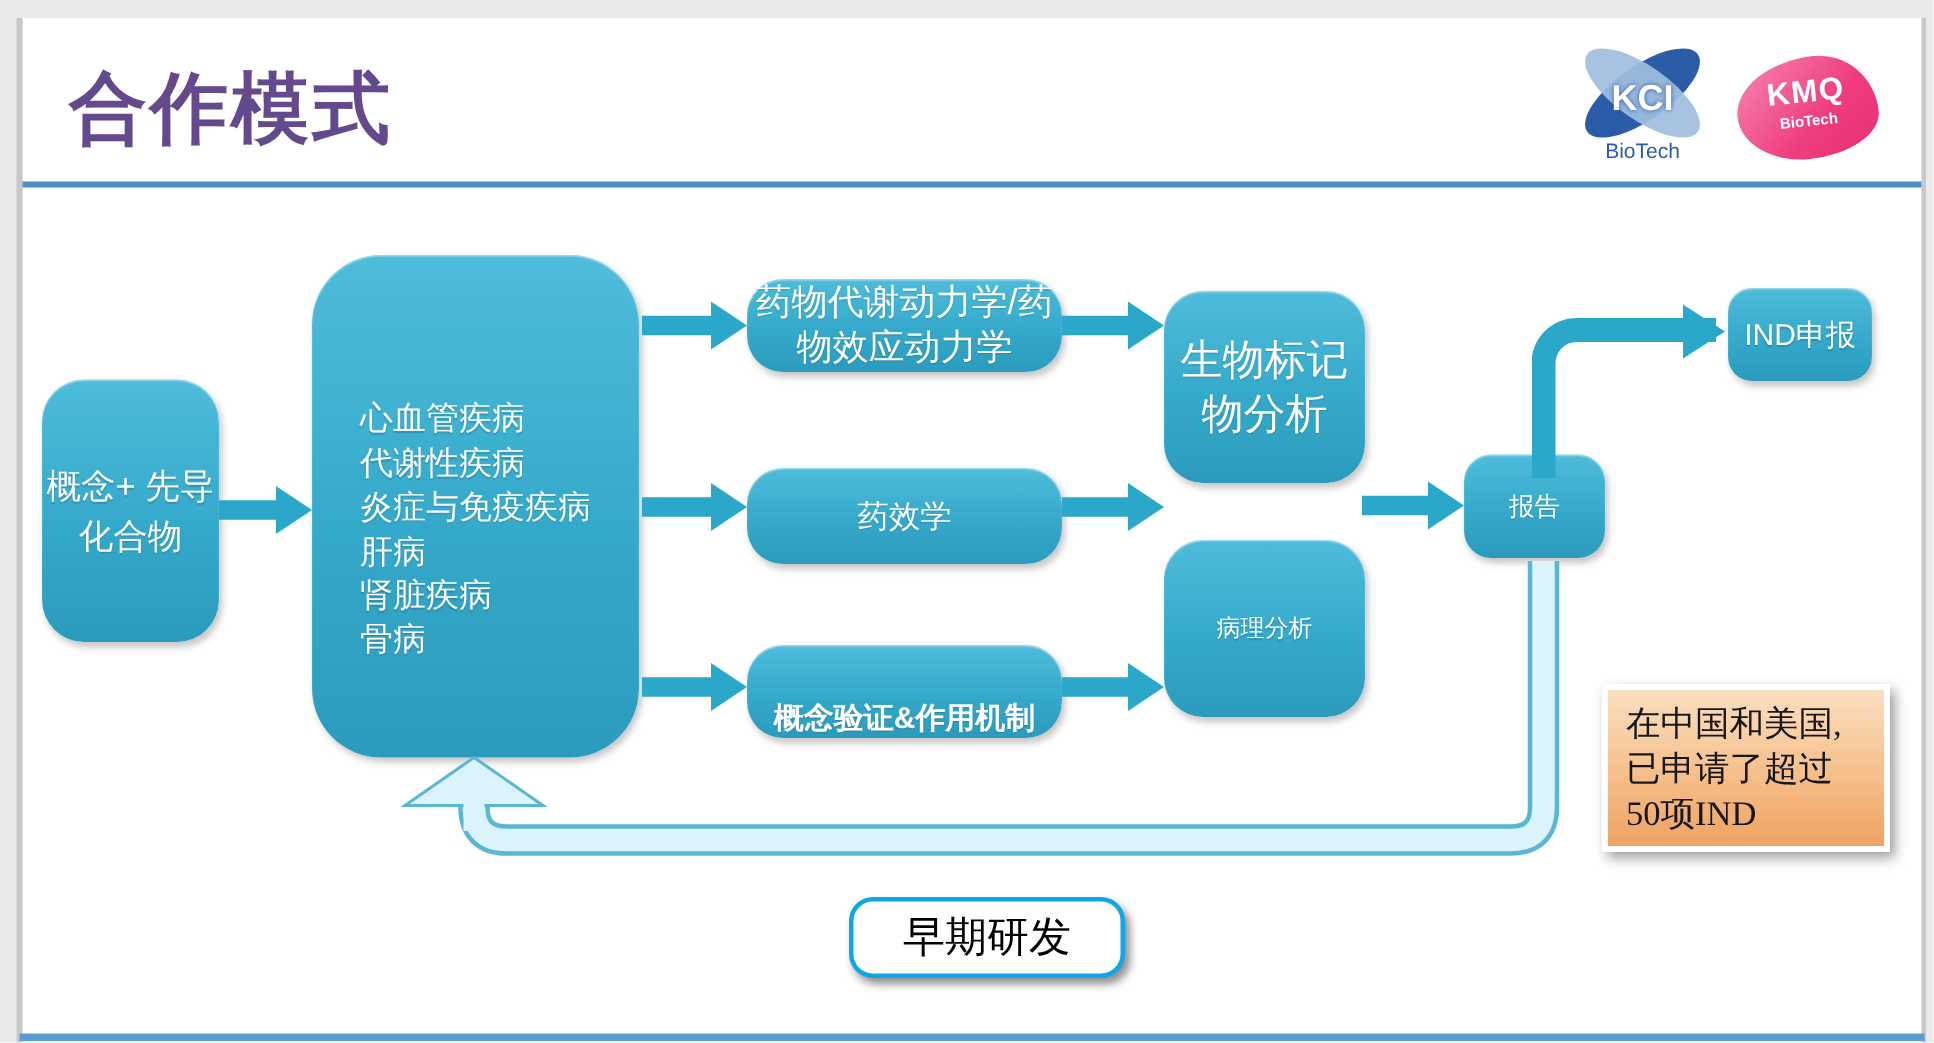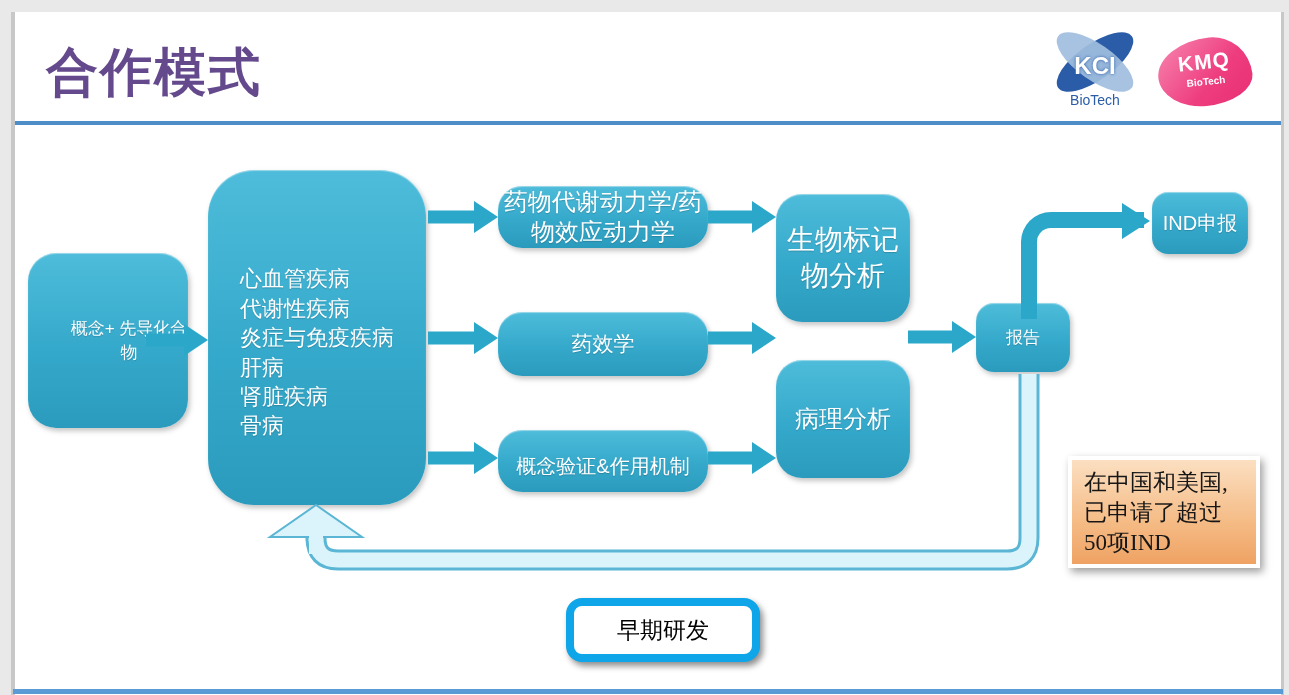--- a/index.html
+++ b/index.html
@@ -39,29 +39,29 @@
 
   
   .tbox{
     position:absolute;
     background:linear-gradient(180deg,#4ebcda 0%,#35a9cb 55%,#2b9bbd 100%);
     box-shadow:2px 3px 5px rgba(90,90,90,.35), inset 0 1px 1px rgba(255,255,255,.45);
     color:#ffffff;
     display:flex;align-items:center;justify-content:center;text-align:center;
     text-shadow:0 1px 1px rgba(0,0,0,.18);
   }
-  .box-concept{left:28px;top:253px;width:118px;height:175px;border-radius:28px;font-size:17px;line-height:1.4;padding-left:42px;}
+  .box-concept{left:28px;top:253px;width:118px;height:175px;border-radius:28px;font-size:23px;line-height:1.4;}
   .box-disease{left:208px;top:170px;width:218px;height:335px;border-radius:46px;}
   .disease-lines{font-size:22px;line-height:1.34;text-align:left;margin-top:30px;}
   .box-pkpd{left:498px;top:186px;width:210px;height:62px;border-radius:24px;font-size:24px;line-height:1.25;}
   .box-efficacy{left:498px;top:312px;width:210px;height:64px;border-radius:24px;font-size:21px;}
-  .box-poc{left:498px;top:430px;width:210px;height:62px;border-radius:24px;font-size:20px;line-height:1.25;overflow:visible;align-items:center;}
+  .box-poc{left:498px;top:430px;width:210px;height:62px;border-radius:24px;font-size:20px;line-height:1.25;overflow:visible;align-items:flex-end;font-weight:bold;}
   .box-poc .inner{margin-top:10px;}
   .box-biomarker{left:776px;top:194px;width:134px;height:128px;border-radius:26px;font-size:28px;line-height:1.3;}
-  .box-pathology{left:776px;top:360px;width:134px;height:118px;border-radius:26px;font-size:24px;}
+  .box-pathology{left:776px;top:360px;width:134px;height:118px;border-radius:26px;font-size:16px;}
   .box-report{left:976px;top:303px;width:94px;height:69px;border-radius:18px;font-size:17px;}
   .box-ind{left:1152px;top:192px;width:96px;height:62px;border-radius:16px;font-size:20px;}
 
   
   .harrow{position:absolute;height:32px;}
   .harrow .shaft{position:absolute;left:0;top:50%;transform:translateY(-50%);height:13px;background:#2ba7c9;}
   .harrow .head{position:absolute;right:0;top:50%;transform:translateY(-50%);
     width:0;height:0;border-left:24px solid #2ba7c9;border-top:16px solid transparent;border-bottom:16px solid transparent;}
 
   
@@ -78,24 +78,24 @@
     position:absolute;left:1068px;top:456px;width:192px;height:112px;
     background:linear-gradient(180deg,#fbdfc1 0%,#f5bb85 60%,#efa263 100%);
     border:4px solid #ffffff;box-shadow:3px 4px 8px rgba(0,0,0,.38);
     font-family:"Liberation Serif", serif;font-size:23px;line-height:1.3;color:#161616;
     padding:8px 0 0 12px;box-sizing:border-box;white-space:pre-line;
   }
 
   
   .early-pill{
     position:absolute;left:566px;top:598px;width:178px;height:48px;
-    background:#ffffff;border:8px solid #0ea5e9;border-radius:16px;
+    background:#ffffff;border:3px solid #0ea5e9;border-radius:16px;
     box-shadow:3px 4px 6px rgba(0,0,0,.45);
     display:flex;align-items:center;justify-content:center;
-    font-size:23px;color:#000000;
+    font-size:28px;color:#000000;
   }
 </style>
 </head>
 <body>
 
 <div id="stage">
   <div class="slide"></div>
   <div class="edge-strip" style="left:11px;top:12px;width:4px;height:683px;"></div>
   <div class="edge-strip" style="left:1281px;top:12px;width:3px;height:683px;"></div>
 

